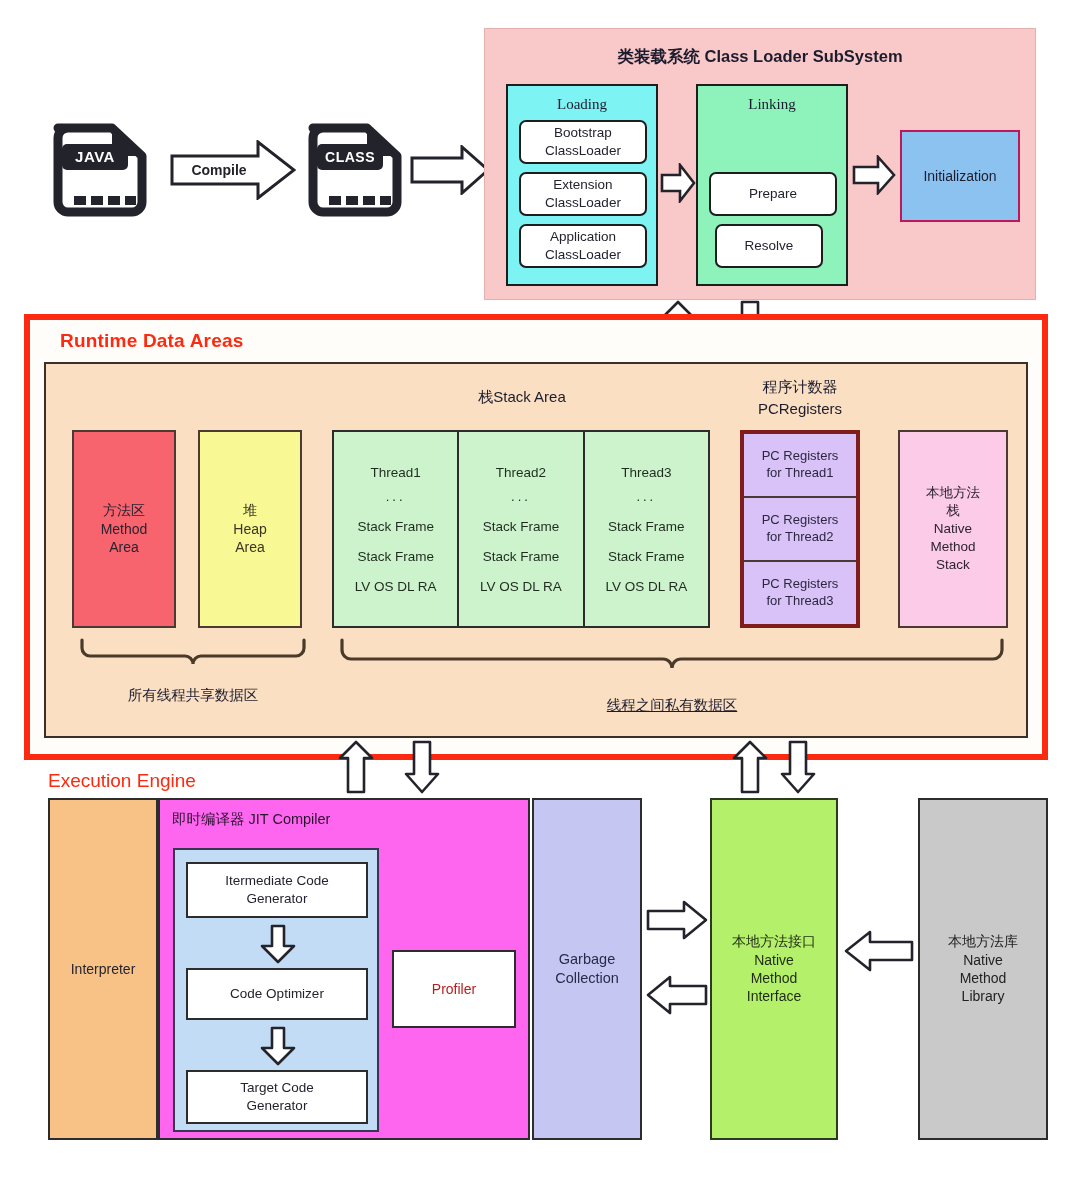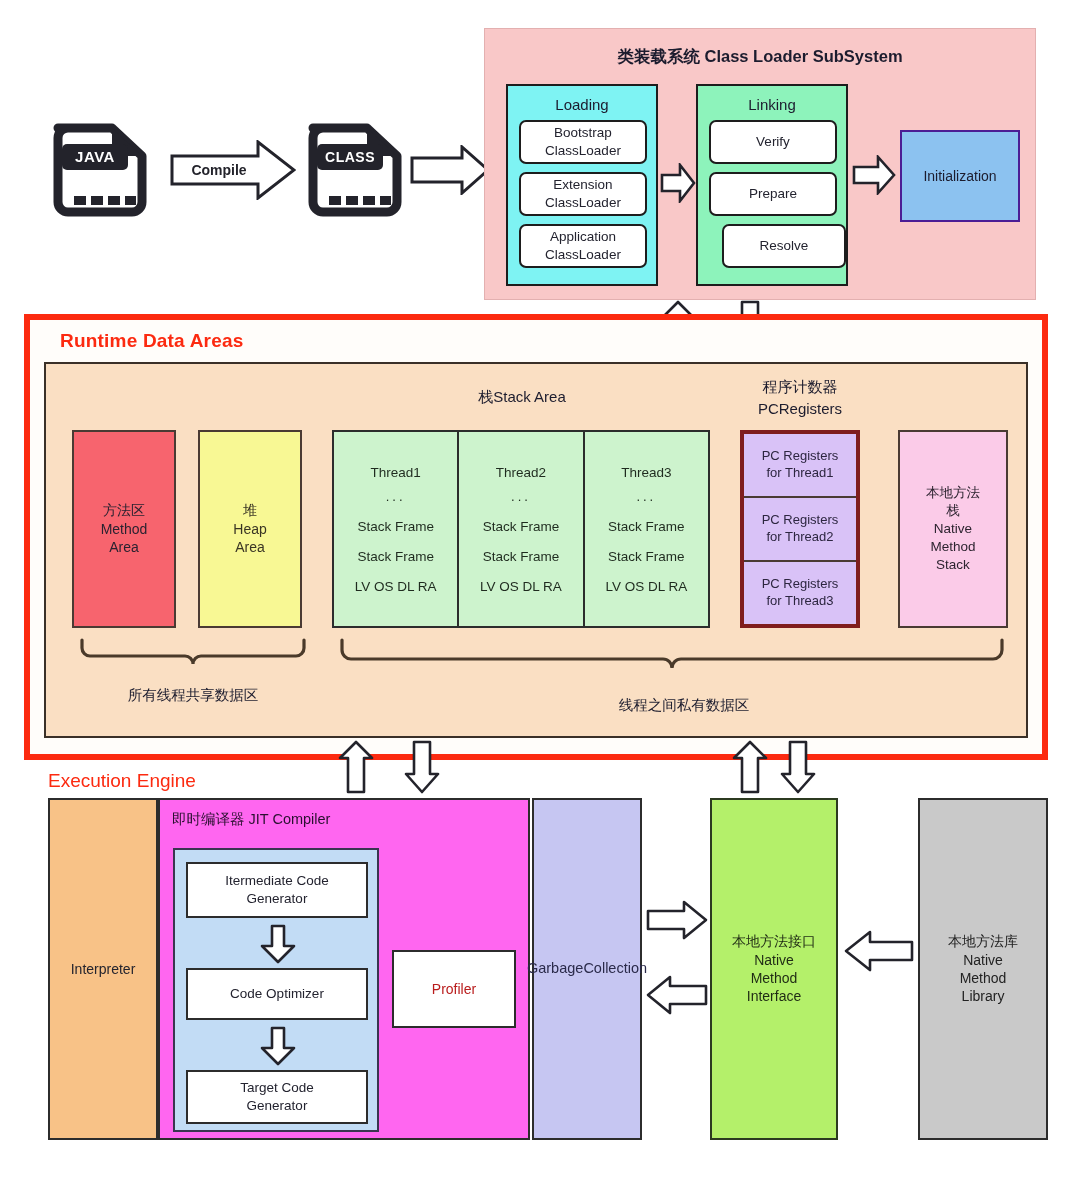--- a/index.html
+++ b/index.html
@@ -32,29 +32,29 @@
   .loading-box{
     left:506px;top:84px;width:152px;height:202px;
     background:#7ef3f3;border:2px solid #1d1d1d;
   }
   .linking-box{
     left:696px;top:84px;width:152px;height:202px;
     background:#8df3bb;border:2px solid #1d1d1d;
   }
   .grp-title{
     width:100%;height:26px;margin-top:6px;
-    font-size:15px;color:#1c1c2e;
+    font-size:15px;color:#1c1c2e;font-family:Liberation Serif, serif;
   }
   .wbox{
     background:#ffffff;border:2px solid #1d1d1d;border-radius:7px;
     font-size:13.5px;color:#23232f;
   }
   .init-box{
     left:900px;top:130px;width:120px;height:92px;
-    background:#8cc2f0;border:2px solid #4c1d95;
+    background:#8cc2f0;border:2px solid #be185d;
     font-size:14px;color:#1c1c2e;
   }
 
   
   .rda-red{
     left:24px;top:314px;width:1024px;height:446px;
     border:6px solid #fc2a10;background:#fffdfa;
   }
   .rda-title{
     left:60px;top:330px;height:28px;
@@ -224,23 +224,22 @@
   </div>
 
   <div class="abs" style="left:660px;top:163px;width:36px;height:40px;">
     <svg width="36" height="40" viewBox="0 0 36 40" class="svgwrap">
       <path d="M2 12 H20 V2 L34 20 L20 38 V28 H2 Z" fill="#ffffff" stroke="#23232b" stroke-width="2.6"></path>
     </svg>
   </div>
 
   <div class="abs linking-box">
     <div class="ctr grp-title">Linking</div>
-    <div class="abs ctr wbox" style="left:11px;top:34px;width:128px;height:44px;">Verify</div>
     <div class="abs ctr wbox" style="left:11px;top:86px;width:128px;height:44px;">Prepare</div>
-    <div class="abs ctr wbox" style="left:24px;top:138px;width:124px;height:44px;">Resolve</div>
+    <div class="abs ctr wbox" style="left:17px;top:138px;width:108px;height:44px;">Resolve</div>
   </div>
 
   <div class="abs" style="left:852px;top:155px;width:44px;height:40px;">
     <svg width="44" height="40" viewBox="0 0 44 40" class="svgwrap">
       <path d="M2 12 H26 V2 L42 20 L26 38 V28 H2 Z" fill="#ffffff" stroke="#23232b" stroke-width="2.6"></path>
     </svg>
   </div>
 
   <div class="abs ctr init-box">Initialization</div>
 
@@ -329,21 +328,21 @@
       <path d="M4 2 v8 a8 8 0 0 0 8 8 h95 a8 8 0 0 1 8 8 a8 8 0 0 1 8 -8 h95 a8 8 0 0 0 8 -8 v-8" fill="none" stroke="#4a3a2a" stroke-width="3.2" stroke-linecap="round"></path>
     </svg>
   </div>
   <div class="abs ctr cap-txt" style="left:78px;top:684px;width:230px;height:24px;">所有线程共享数据区</div>
 
   <div class="abs" style="left:338px;top:638px;width:668px;height:38px;">
     <svg width="668" height="38" viewBox="0 0 668 38" class="svgwrap">
       <path d="M4 2 v10 a9 9 0 0 0 9 9 h312 a9 9 0 0 1 9 9 a9 9 0 0 1 9 -9 h312 a9 9 0 0 0 9 -9 v-10" fill="none" stroke="#4a3a2a" stroke-width="3.2" stroke-linecap="round"></path>
     </svg>
   </div>
-  <div class="abs ctr cap-txt" style="left:350px;top:694px;width:668px;height:24px;">线程之间私有数据区</div>
+  <div class="abs ctr cap-txt" style="left:338px;top:694px;width:668px;height:24px;text-decoration:underline;">线程之间私有数据区</div>
 
   <div class="abs" style="left:338px;top:740px;width:120px;height:56px;">
     <svg width="120" height="56" viewBox="0 0 120 56" class="svgwrap">
       <path d="M10 52 V18 H2 L18 2 L34 18 H26 V52 Z" fill="#ffffff" stroke="#23232b" stroke-width="2.6" stroke-linejoin="round"></path>
       <path d="M76 2 V34 H68 L84 52 L100 34 H92 V2 Z" fill="#ffffff" stroke="#23232b" stroke-width="2.6" stroke-linejoin="round"></path>
     </svg>
   </div>
   <div class="abs" style="left:732px;top:740px;width:120px;height:56px;">
     <svg width="120" height="56" viewBox="0 0 120 56" class="svgwrap">
       <path d="M10 52 V18 H2 L18 2 L34 18 H26 V52 Z" fill="#ffffff" stroke="#23232b" stroke-width="2.6" stroke-linejoin="round"></path>
@@ -374,21 +373,21 @@
       <path d="M12 2 V22 H2 L18 38 L34 22 H24 V2 Z" fill="#ffffff" stroke="#23232b" stroke-width="2.6" stroke-linejoin="round"></path>
     </svg>
   </div>
   <div class="abs ctr jit-step" style="left:186px;top:1070px;width:182px;height:54px;flex-direction:column;">
     <span>Target Code</span>
     <span>Generator</span>
   </div>
 
   <div class="abs ctr profiler">Profiler</div>
 
-  <div class="abs ctr gc" style="">
+  <div class="abs ctr gc" style="flex-direction:column;">
     <span>Garbage</span>
     <span>Collection</span>
   </div>
 
   <div class="abs" style="left:646px;top:900px;width:62px;height:40px;">
     <svg width="62" height="40" viewBox="0 0 62 40" class="svgwrap">
       <path d="M2 11 H38 V2 L60 20 L38 38 V29 H2 Z" fill="#ffffff" stroke="#23232b" stroke-width="2.6" stroke-linejoin="round"></path>
     </svg>
   </div>
   <div class="abs" style="left:646px;top:975px;width:62px;height:40px;">

